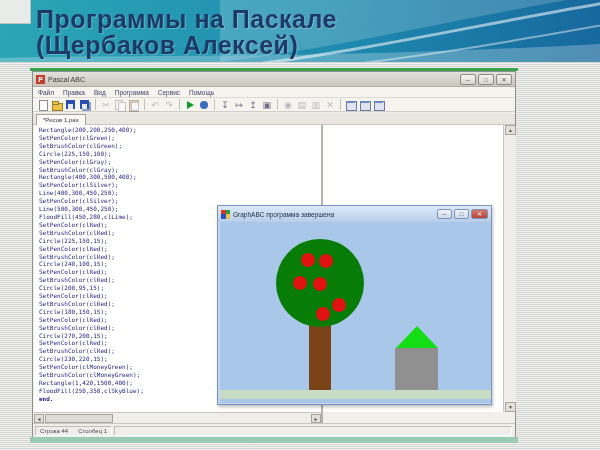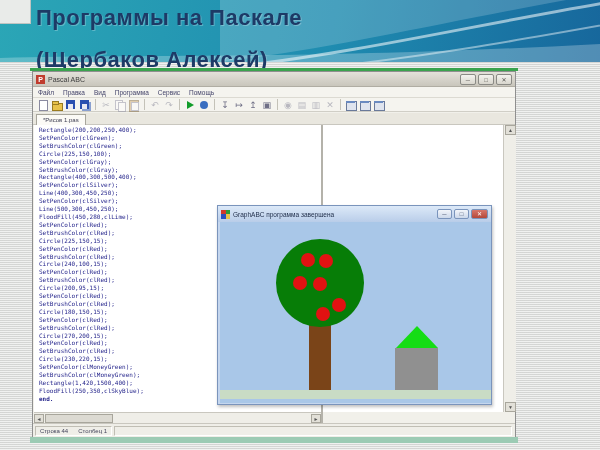--- a/index.html
+++ b/index.html
@@ -6,22 +6,22 @@
   .slide{position:relative;width:600px;height:450px;overflow:hidden;
     font-family:"Liberation Sans",sans-serif;
     background-color:#e4e5e3;
     background-image:repeating-linear-gradient(0deg,rgba(255,255,255,.45) 0 1px,rgba(140,142,140,.18) 1px 2px);
   }
   
   .band{position:absolute;left:0;top:0;width:600px;height:62px;
     background:linear-gradient(100deg,#2ba6b6 0%,#1f8cb0 55%,#17679c 100%);}
   .band svg{position:absolute;left:0;top:0;}
   .corner-box{position:absolute;left:0;top:0;width:30px;height:23px;background:#e9ebe9;border-right:1px solid #bfc4c2;border-bottom:1px solid #bfc4c2;}
-  .title-l1,.title-l2{position:absolute;left:36px;font-weight:bold;font-size:22px;color:#1d3a66;letter-spacing:.5px;text-shadow:1px 1px 0 rgba(255,255,255,.25);}
-  .title-l1{top:5px;} .title-l2{top:31px;margin-top:16px;}
+  .title-l1,.title-l2{position:absolute;left:36px;font-weight:bold;font-size:25px;color:#1d3a66;letter-spacing:.5px;text-shadow:1px 1px 0 rgba(255,255,255,.25);}
+  .title-l1{top:5px;} .title-l2{top:31px;}
   
   .shot{position:absolute;left:30px;top:68px;width:488px;height:375px;}
   .green-top{position:absolute;left:0;top:0;width:488px;height:3px;background:#3aa34e;}
   .green-bottom{position:absolute;left:0;top:369px;width:488px;height:6px;background:#9ccbb4;}
   
   .ide{position:absolute;left:2px;top:3px;width:484px;height:366px;background:#f1f0ea;border:1px solid #8f8f8f;box-sizing:border-box;}
   .ide-titlebar{position:absolute;left:0;top:0;width:100%;height:15px;
     background:linear-gradient(#e3e1da,#c9c6bc);border-bottom:1px solid #b0ada3;display:flex;align-items:center;box-sizing:border-box;}
   .ide-app-icon{width:9px;height:9px;margin:0 3px;background:#c03c2e;color:#fff;font-size:7px;line-height:9px;text-align:center;font-weight:bold;}
   .ide-title{font-size:7px;color:#3c3c3c;}

